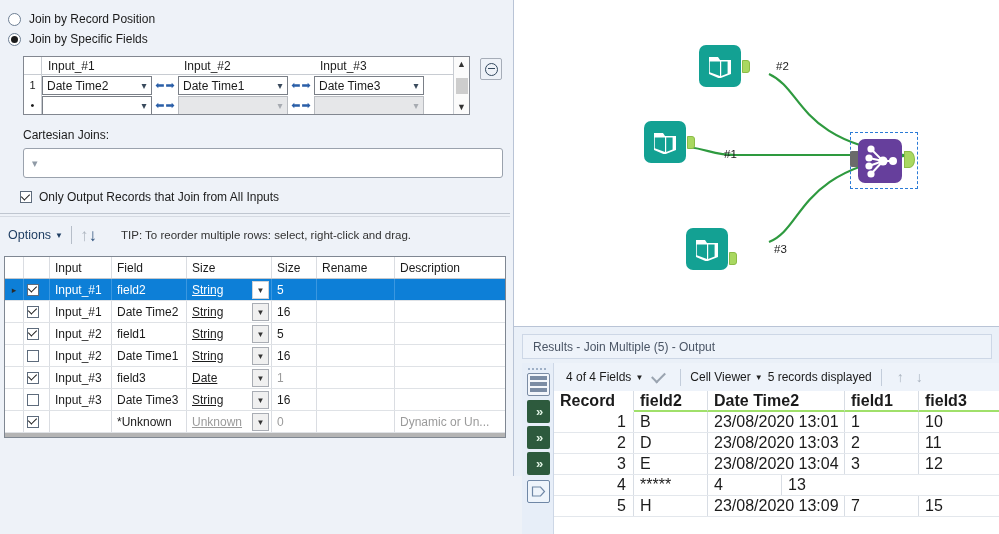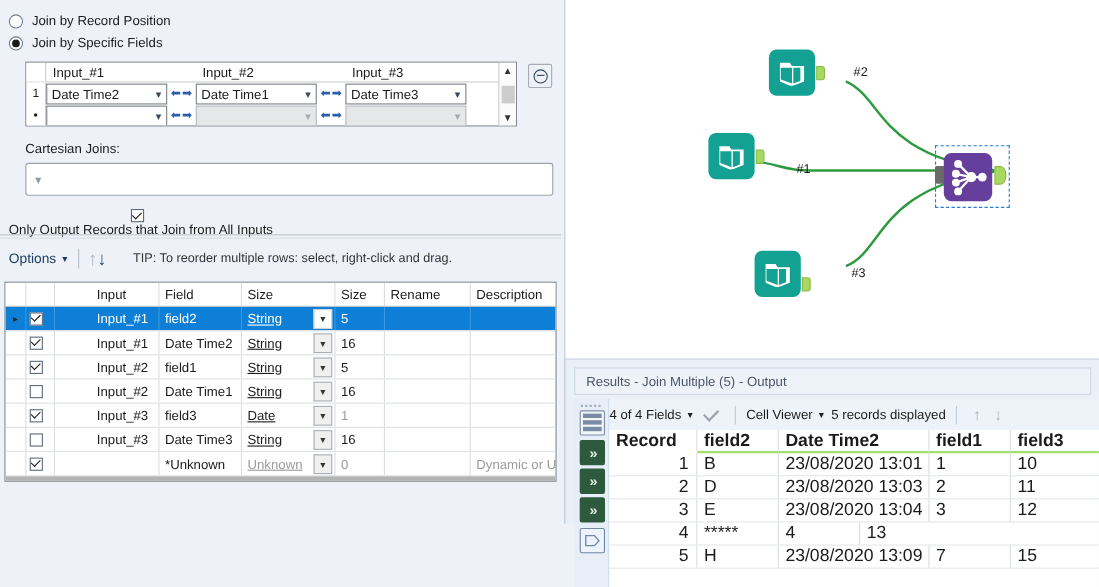--- a/index.html
+++ b/index.html
@@ -91,21 +91,21 @@
 
   #cartesian-label { position: absolute; left: 23px; top: 128px; font-size: 12px; }
   #cartesian-select {
     position: absolute; left: 23px; top: 148px; width: 480px; height: 30px;
     border: 1px solid #9aa2ad; background: #fff; border-radius: 3px;
     display: flex; align-items: center; padding: 0 8px; font-size: 12.5px;
   }
   #cartesian-select .sel-val { flex: 1 1 auto; }
   #cartesian-select .sel-caret { color: #8f9aa6; font-size: 11px; }
 
-  #only-output-row { position: absolute; left: 8px; top: 190px; display: flex; align-items: center; flex-direction: column; }
+  #only-output-row { position: absolute; left: 20px; top: 190px; display: flex; align-items: center; }
   .cbx {
     width: 12px; height: 12px; border: 1px solid #5d6b7c; background: #fff;
     display: inline-flex; align-items: center; justify-content: center;
     margin-right: 7px; flex: 0 0 auto;
   }
   .cbx.checked::after {
     content: ""; width: 7px; height: 3.5px; border-left: 1.6px solid #1b1b1b;
     border-bottom: 1.6px solid #1b1b1b; transform: rotate(-45deg) translate(0.5px,-1.5px);
   }
   .cbx.empty::after { content: none; }
@@ -138,21 +138,21 @@
   
   #fields-table {
     position: absolute; left: 4px; top: 256px; width: 502px; height: 182px;
     border: 1px solid #7f8792; background: #fff; overflow: hidden;
   }
   .ft-row { display: flex; height: 22px; align-items: stretch; }
   .ft-head { background: #fff; border-bottom: 1px solid #c3c7cd; height: 22px; }
   .ft-c { display: flex; align-items: center; border-right: 1px solid #dadde2; font-size: 12px; padding-left: 5px; overflow: hidden; white-space: nowrap; }
   .c-marker { width: 19px; flex: 0 0 19px; justify-content: center; padding-left: 0; }
   .c-check  { width: 26px; flex: 0 0 26px; justify-content: center; padding-left: 0; }
-  .c-input  { width: 62px; flex: 0 0 62px; margin-left: 33px; }
+  .c-input  { width: 62px; flex: 0 0 62px; }
   .c-field  { width: 75px; flex: 0 0 75px; }
   .c-type   { width: 85px; flex: 0 0 85px; padding-left: 0; position: relative; }
   .c-size   { width: 45px; flex: 0 0 45px; }
   .c-rename { width: 78px; flex: 0 0 78px; }
   .c-desc   { width: 108px; flex: 0 0 108px; border-right: none; }
   .ft-body .ft-row { border-bottom: 1px solid #dfe2e6; }
   .ft-row.selected { background: #0d7fd7; color: #fff; }
   .ft-row.selected .ft-c { border-right-color: #3a97e0; }
   .type-text { flex: 1 1 auto; padding-left: 5px; overflow: hidden; text-decoration: underline; }
   .type-drop {
@@ -594,21 +594,21 @@
       <div class="sb-icon chev-icon" style="top:63px">»</div>
       <div class="sb-icon chev-icon" style="top:89px">»</div>
       <div class="sb-icon hex-icon" style="top:117px">
         <svg width="15" height="15" viewBox="0 0 15 15">
           <path d="M1.5 3 h8 l4 4.5 l-4 4.5 h-8 z" fill="none" stroke="#6f87a6" stroke-width="1.2"></path>
         </svg>
       </div>
     </div>
 
     <div id="results-toolbar">
-      <span style="margin-left:0">4 of 4 Fields</span>
+      <span style="margin-left:12px">4 of 4 Fields</span>
       <span class="tb-caret">▼</span>
       <span class="check-gray"></span>
       <span class="tb-sep"></span>
       <span>Cell Viewer</span>
       <span class="tb-caret">▼</span>
       <span>5 records displayed</span>
       <span class="tb-sep"></span>
       <span class="tb-arrow">↑</span>
       <span class="tb-arrow">↓</span>
     </div>

